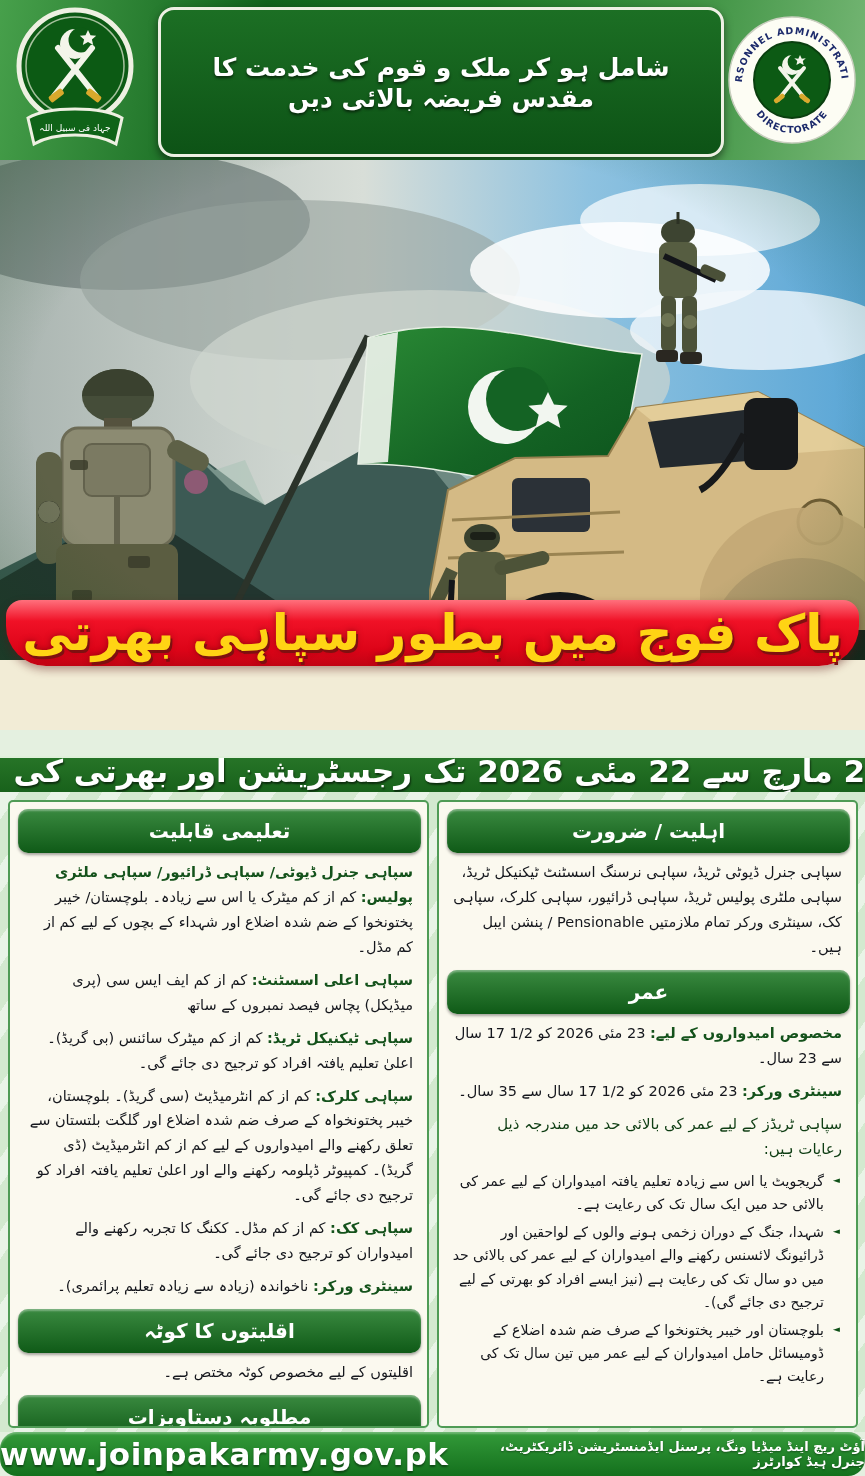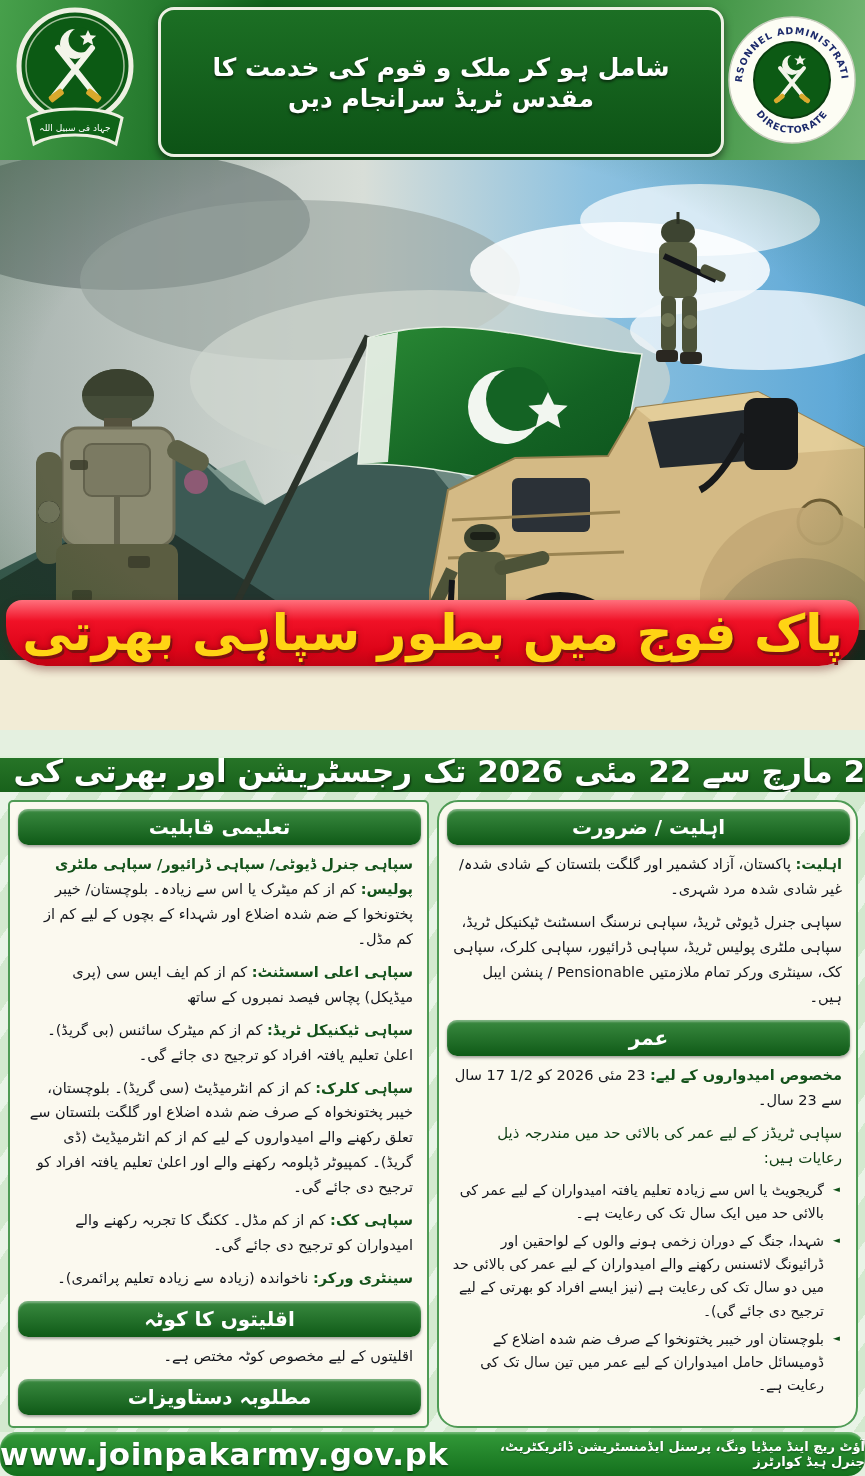--- a/index.html
+++ b/index.html
@@ -35,22 +35,22 @@
   .banner-dates .txt-dates{font-size:31px;font-weight:bold;color:#ffffff;
     text-shadow:1px 2px 2px rgba(0,0,0,.55);}
 
   
   .body-bg{position:absolute;left:0;top:792px;width:865px;height:640px;
     background:repeating-linear-gradient(125deg,rgba(255,255,255,.5) 0 16px,rgba(255,255,255,0) 16px 42px),#d3e9cf;}
   .panel{position:absolute;top:800px;height:628px;background:#fbf9ef;
     border:2px solid #4f9b55;border-radius:5px;box-sizing:border-box;
     display:flex;flex-direction:column;overflow:hidden;padding:4px 6px;}
   .panel.left{left:8px;width:421px;}
-  .panel.right{left:437px;width:421px;border-radius:21px;}
-  .bar{flex:none;height:36px;background:linear-gradient(#3a8a40,#0f5a17);border-radius:10px;
+  .panel.right{left:437px;width:421px;}
+  .bar{flex:none;height:44px;background:linear-gradient(#3a8a40,#0f5a17);border-radius:10px;
     color:#fff;display:flex;align-items:center;justify-content:center;font-size:20px;font-weight:bold;
     direction:rtl;margin:3px 0 6px 2px;
     box-shadow:inset 0 2px 2px rgba(255,255,255,.35),0 2px 3px rgba(0,0,0,.35);}
   .txt{direction:rtl;text-align:right;font-size:14.5px;color:#14161c;line-height:1.72;
     padding:1px 8px;margin:0 0 6px 0;}
   .lead{color:#14521b;font-weight:bold;}
   .bold-line{font-weight:normal;color:#0e3d13;font-size:15px;}
   ul.blist{list-style:none;margin:0 0 6px 0;padding:0 10px 0 6px;direction:rtl;}
   ul.blist li{position:relative;font-size:14px;color:#14161c;line-height:1.65;
     text-align:right;padding-right:16px;margin-bottom:5px;}
@@ -85,21 +85,21 @@
       <g fill="#d9a92c">
         <rect x="36" y="86" width="16" height="7" rx="2" transform="rotate(-38 44 89)"></rect>
         <rect x="74" y="86" width="16" height="7" rx="2" transform="rotate(38 82 89)"></rect>
       </g>
       <path d="M16 112 C 36 100, 90 100, 110 112 L 104 138 C 84 126, 42 126, 22 138 Z" fill="#0f6318" stroke="#eef0e2" stroke-width="3"></path>
       <text x="63" y="125" font-size="9" fill="#ffffff" text-anchor="middle">جہاد فی سبیل اللہ</text>
     </svg>
 
     <div class="title-box">
       <div class="l2">شامل ہو کر ملک و قوم کی خدمت کا</div>
-      <div class="l3">مقدس ٹریڈ سرانجام دیں</div>
+      <div class="l3">مقدس فریضہ بالائی دیں</div>
     </div>
 
     <svg class="emblem-right" width="132" height="142" viewBox="0 0 132 142">
       <circle cx="66" cy="70" r="63" fill="#fdfdf4" stroke="#c9cfbf" stroke-width="1.5"></circle>
       <defs>
         <path id="arcTop" d="M 16,74 A 50,50 0 0 1 116,74"></path>
         <path id="arcBot" d="M 23,80 A 43,43 0 0 0 109,80"></path>
       </defs>
       <text font-size="9.5" font-weight="bold" fill="#1c2a6b" letter-spacing="1">
         <textPath href="#arcTop" startOffset="50%" text-anchor="middle">PERSONNEL  ADMINISTRATION</textPath>
@@ -300,30 +300,30 @@
     <div class="bar">مطلوبہ دستاویزات</div>
     <ul class="blist" style="padding-right:14px">
       <li style="padding-right:0">اصل اسناد بمعہ دو عدد تصدیق شدہ فوٹو کاپیاں۔</li>
 
     </ul>
 
   </div>
 
   <div class="panel right">
     <div class="bar">اہلیت / ضرورت</div>
-    <p class="txt">
-      <span class="lead">اہلیت:</span>
-      <span>پاکستان، آزاد کشمیر اور گلگت بلتستان کے شادی شدہ/ غیر شادی شدہ مرد شہری۔</span>
-    </p>
     <p class="txt">سپاہی جنرل ڈیوٹی ٹریڈ، سپاہی نرسنگ اسسٹنٹ ٹیکنیکل ٹریڈ، سپاہی ملٹری پولیس ٹریڈ، سپاہی ڈرائیور، سپاہی کلرک، سپاہی کک، سینٹری ورکر تمام ملازمتیں Pensionable / پنشن ایبل ہیں۔</p>
 
     <div class="bar">عمر</div>
     <p class="txt">
       <span class="lead">مخصوص امیدواروں کے لیے:</span>
       <span>23 مئی 2026 کو 1/2 17 سال سے 23 سال۔</span>
+    </p>
+    <p class="txt">
+      <span class="lead">سینٹری ورکر:</span>
+      <span>23 مئی 2026 کو 1/2 17 سال سے 35 سال۔</span>
     </p>
     <p class="txt bold-line">سپاہی ٹریڈز کے لیے عمر کی بالائی حد میں مندرجہ ذیل رعایات ہیں:</p>
     <ul class="blist">
       <li>گریجویٹ یا اس سے زیادہ تعلیم یافتہ امیدواران کے لیے عمر کی بالائی حد میں ایک سال تک کی رعایت ہے۔</li>
       <li>شہدا، جنگ کے دوران زخمی ہونے والوں کے لواحقین اور ڈرائیونگ لائسنس رکھنے والے امیدواران کے لیے عمر کی بالائی حد میں دو سال تک کی رعایت ہے (نیز ایسے افراد کو بھرتی کے لیے ترجیح دی جائے گی)۔</li>
       <li>بلوچستان اور خیبر پختونخوا کے صرف ضم شدہ اضلاع کے ڈومیسائل حامل امیدواران کے لیے عمر میں تین سال تک کی رعایت ہے۔</li>
     </ul>
 
   </div>
 

